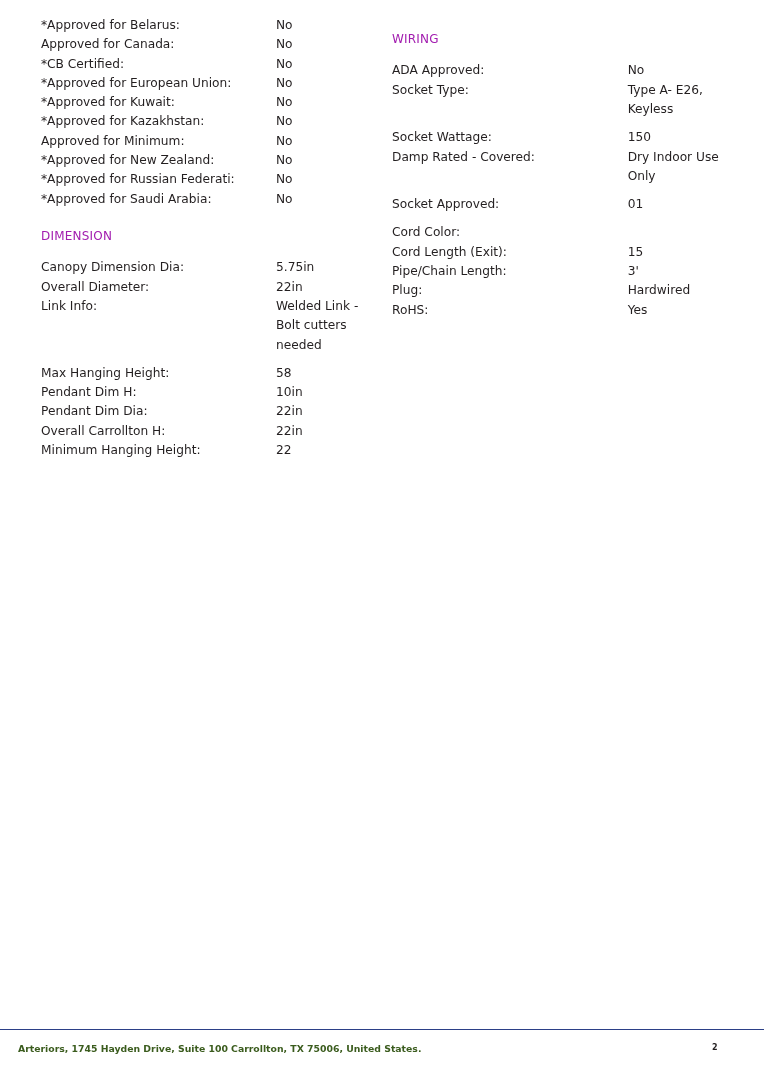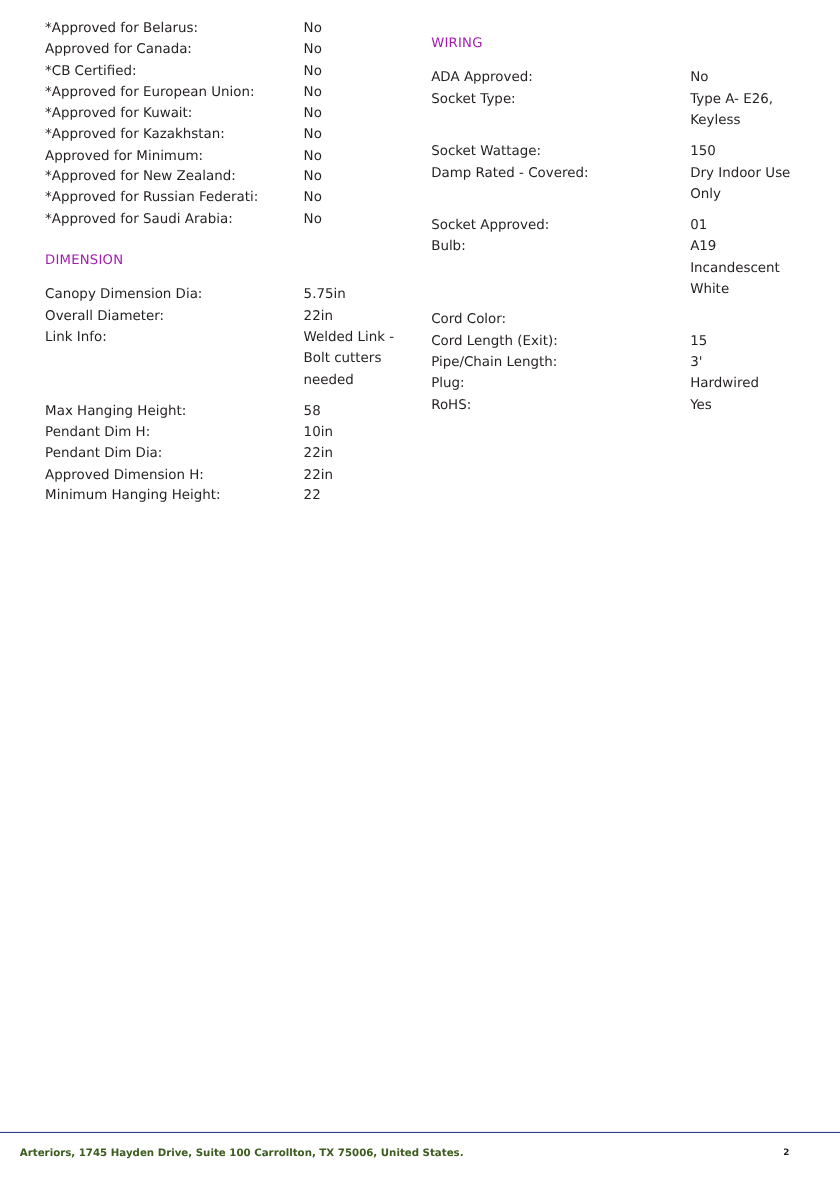--- a/index.html
+++ b/index.html
@@ -181,21 +181,21 @@
         </tr>
         <tr>
           <td class="label">Pendant Dim H:</td>
           <td class="value">10in</td>
         </tr>
         <tr>
           <td class="label">Pendant Dim Dia:</td>
           <td class="value">22in</td>
         </tr>
         <tr>
-          <td class="label">Approved Dimension H:</td>
+          <td class="label">Overall Carrollton H:</td>
           <td class="value">22in</td>
         </tr>
         <tr>
           <td class="label">Minimum Hanging Height:</td>
           <td class="value">22</td>
         </tr>
       </tbody>
     </table>
   </div>
 
@@ -226,24 +226,20 @@
           <td class="value">Dry Indoor Use Only</td>
         </tr>
         <tr class="gap-row">
             <td></td>
             <td></td>
           </tr>
         <tr>
           <td class="label">Socket Approved:</td>
           <td class="value">01</td>
         </tr>
-        <tr>
-          <td class="label">Bulb:</td>
-          <td class="value">A19 Incandescent White</td>
-        </tr>
         <tr class="gap-row">
             <td></td>
             <td></td>
           </tr>
         <tr>
           <td class="label">Cord Color:</td>
           <td class="value"></td>
         </tr>
         <tr>
           <td class="label">Cord Length (Exit):</td>

